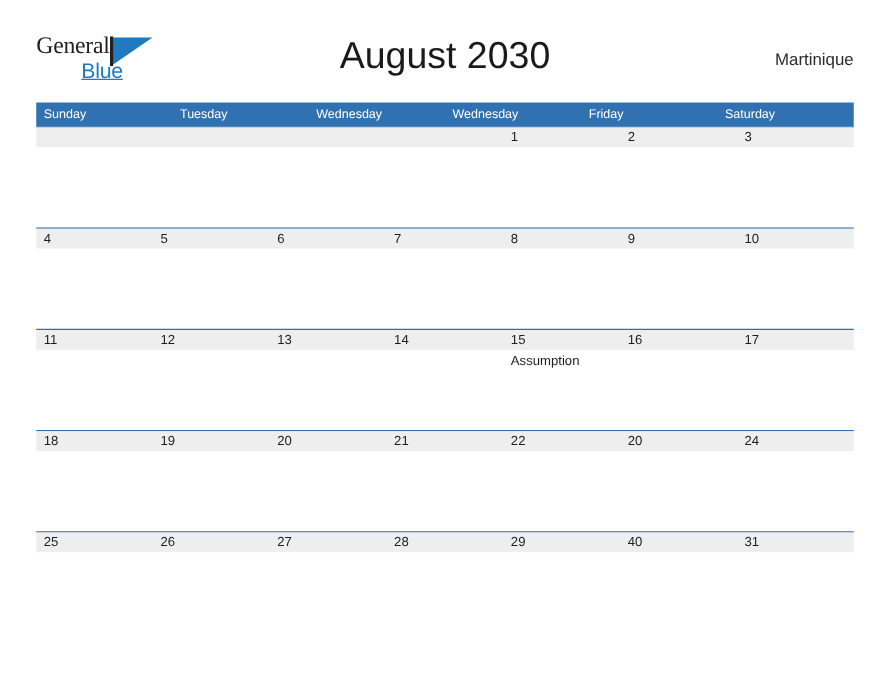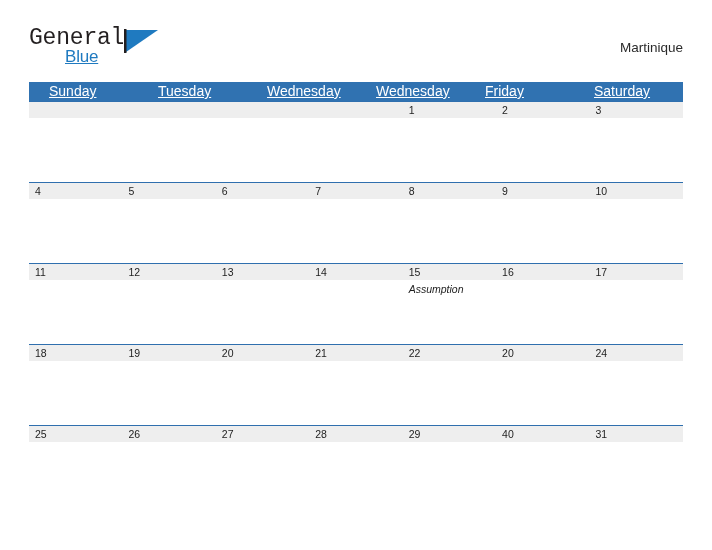--- a/index.html
+++ b/index.html
@@ -28,24 +28,24 @@
   }
   .logo {
     position: absolute;
     left: 0;
     top: 5px;
     width: 180px;
     height: 46px;
     line-height: 1;
   }
   .logo-general {
-    font-size: 23px;
+    font-size: 19px;
     color: #231f20;
     letter-spacing: -0.2px;
-    font-family: Liberation Mono, monospace;
+    font-family: Liberation Serif, serif;
   }
   .logo-flag {
     display: inline-block;
     vertical-align: top;
     margin-left: 0px;
     margin-top: 2px;
   }
   .logo-blue {
     position: absolute;
     left: 36px;
@@ -82,26 +82,25 @@
   }
   .dow-row {
     display: flex;
     background: #3072b1;
     height: 19px;
     align-items: center;
   }
   .dow {
     flex: 1 1 0;
     color: #ffffff;
-    font-size: 14px;
-    padding-left: 20px;
+    font-size: 10px;
+    padding-left: 6px;
     box-sizing: border-box;
     line-height: 19px;
     white-space: nowrap;
-    text-decoration: underline;
   }
   .week {
     position: relative;
     height: 81px;
     border-top: 1.5px solid #2f6fae;
     box-sizing: border-box;
   }
   .week:first-of-type {
     border-top: none;
   }
@@ -121,21 +120,20 @@
     color: #1d1d1d;
     padding-left: 6px;
     line-height: 16px;
     box-sizing: border-box;
   }
   .daycell {
     flex: 1 1 0;
     box-sizing: border-box;
     padding-left: 6px;
     padding-top: 3px;
-    font-style: italic;
   }
   .event {
     font-size: 10.5px;
     color: #1d1d1d;
     line-height: 13px;
     white-space: nowrap;
   }
 </style>
 </head>
 <body>
@@ -145,20 +143,21 @@
   <div class="top-bar">
 
     <div class="logo">
       <span class="logo-general">General</span><span class="logo-flag"><svg width="36" height="24" viewBox="0 0 36 24">
             <polygon points="2,1 34,1 2,23" fill="#1f7ac0"></polygon>
             <rect x="0" y="0" width="2.5" height="24" fill="#231f20"></rect>
           </svg></span>
       <span class="logo-blue">Blue</span>
     </div>
 
+    <div class="cal-title">August 2030</div>
 
     <div class="country">Martinique</div>
   </div>
 
   <div class="calendar">
 
     <div class="dow-row">
       <div class="dow">Sunday</div>
       <div class="dow">Tuesday</div>
       <div class="dow">Wednesday</div>

